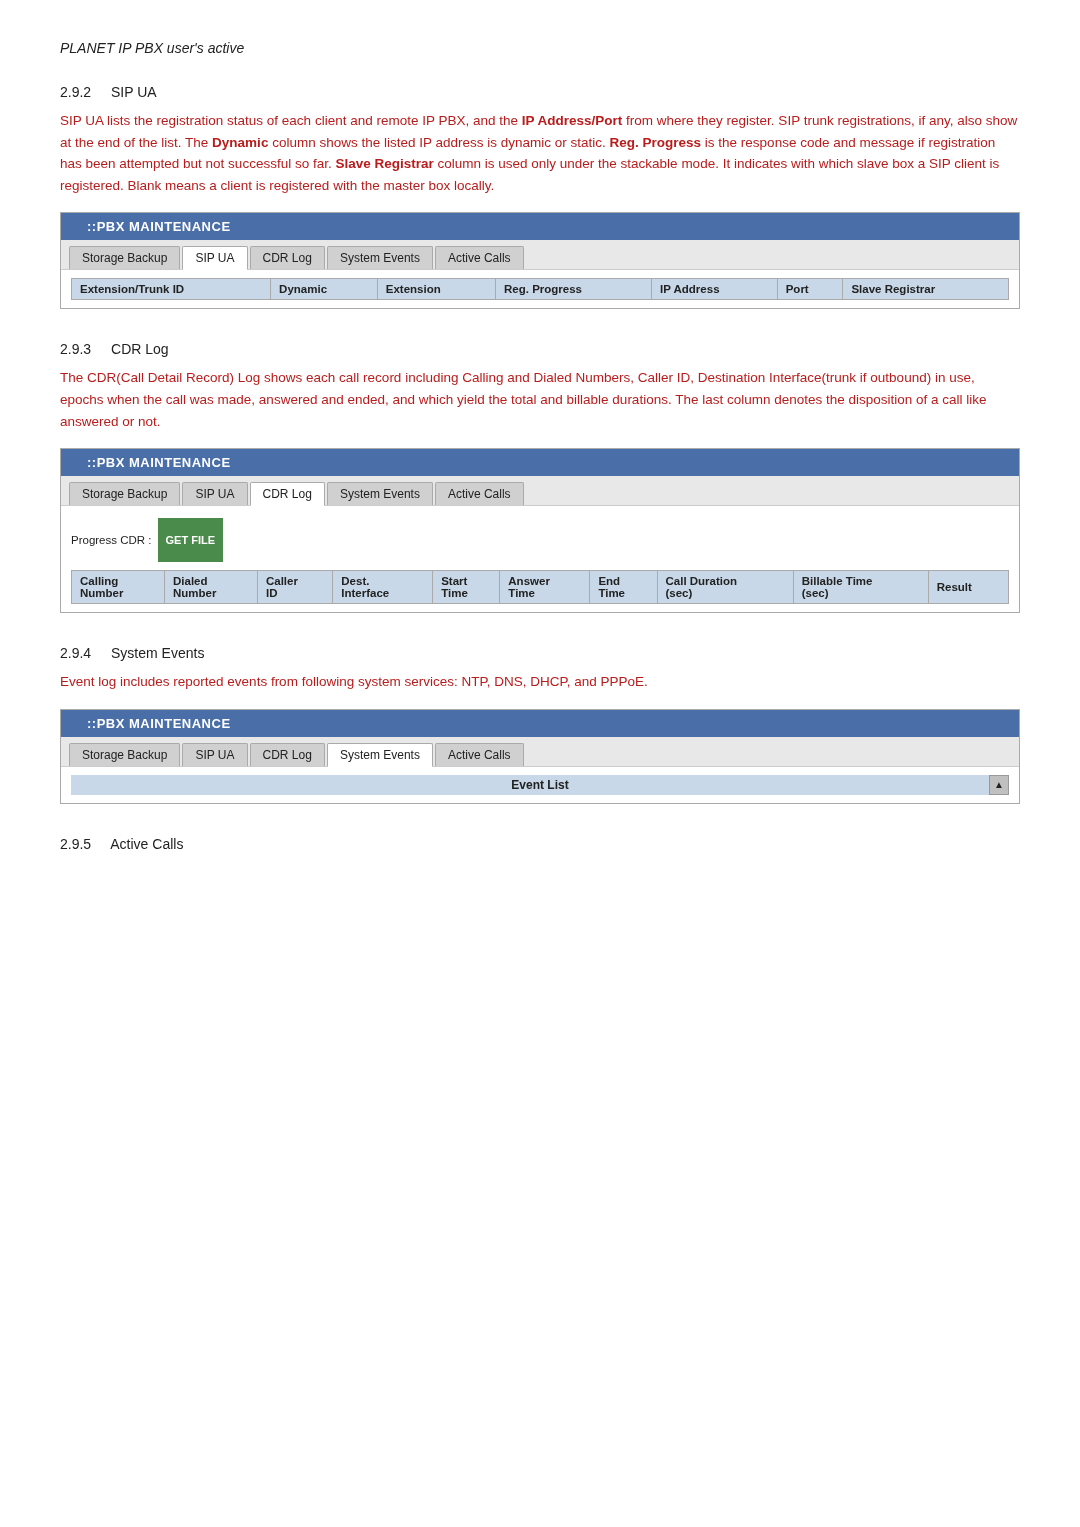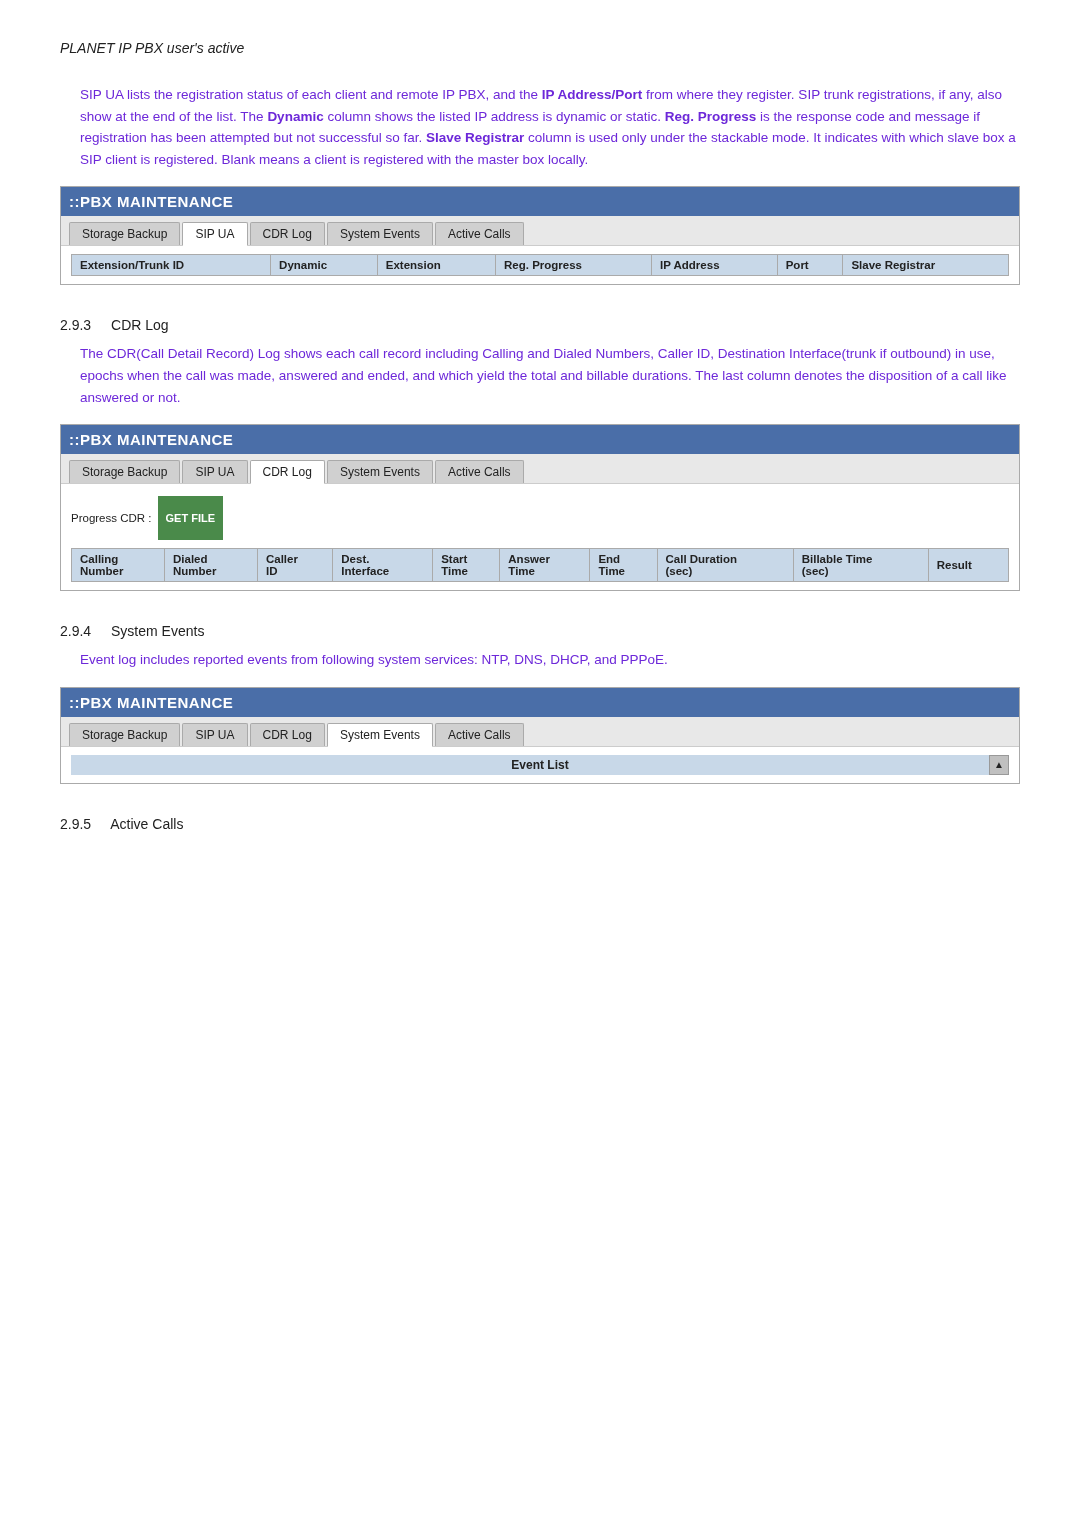--- a/index.html
+++ b/index.html
@@ -23,43 +23,42 @@
       margin-bottom: 10px;
       margin-top: 0;
     }
     .section-heading .num {
       margin-right: 16px;
     }
     .body-text {
       font-size: 13.5px;
       line-height: 1.6;
       margin-bottom: 16px;
-      color: #6d28d9;
-      margin-left: 20px;
+      color: #b91c1c;
     }
     .body-text b {
       font-weight: bold;
     }
     .section-block {
       margin-bottom: 32px;
     }
 
     
     .pbx-widget {
       border: 1px solid #aaa;
       margin-bottom: 24px;
       background: #fff;
       font-size: 12px;
     }
     .pbx-header {
       background: #4a6ea8;
       color: #fff;
-      font-size: 15px;
-      font-weight: bold;
-      padding: 6px 8px;
+      font-size: 13px;
+      font-weight: bold;
+      padding: 6px 26px;
       letter-spacing: 0.5px;
     }
     .pbx-tabs {
       display: flex;
       flex-direction: row;
       padding: 6px 8px 0 8px;
       background: #e8e8e8;
       border-bottom: 1px solid #ccc;
       gap: 2px;
     }
@@ -143,20 +142,24 @@
       font-size: 10px;
       cursor: pointer;
     }
   </style>
 </head>
 <body>
 
 <p class="doc-title">PLANET IP PBX user's active</p>
 
 <div class="section-block">
+  <h3 class="section-heading">
+    <span class="num">2.9.2</span>
+    <span>SIP UA</span>
+  </h3>
   <p class="body-text">
     SIP UA lists the registration status of each client and remote IP PBX, and the <b>IP Address/Port</b> from where they register. SIP trunk registrations, if any, also show at the end of the list. The <b>Dynamic</b> column shows the listed IP address is dynamic or static. <b>Reg. Progress</b> is the response code and message if registration has been attempted but not successful so far. <b>Slave Registrar</b> column is used only under the stackable mode. It indicates with which slave box a SIP client is registered. Blank means a client is registered with the master box locally.
   </p>
 
   <div class="pbx-widget">
     <div class="pbx-header">
       <span>::</span>PBX MAINTENANCE
     </div>
     <div class="pbx-tabs">
       <div class="pbx-tab">Storage Backup</div>

